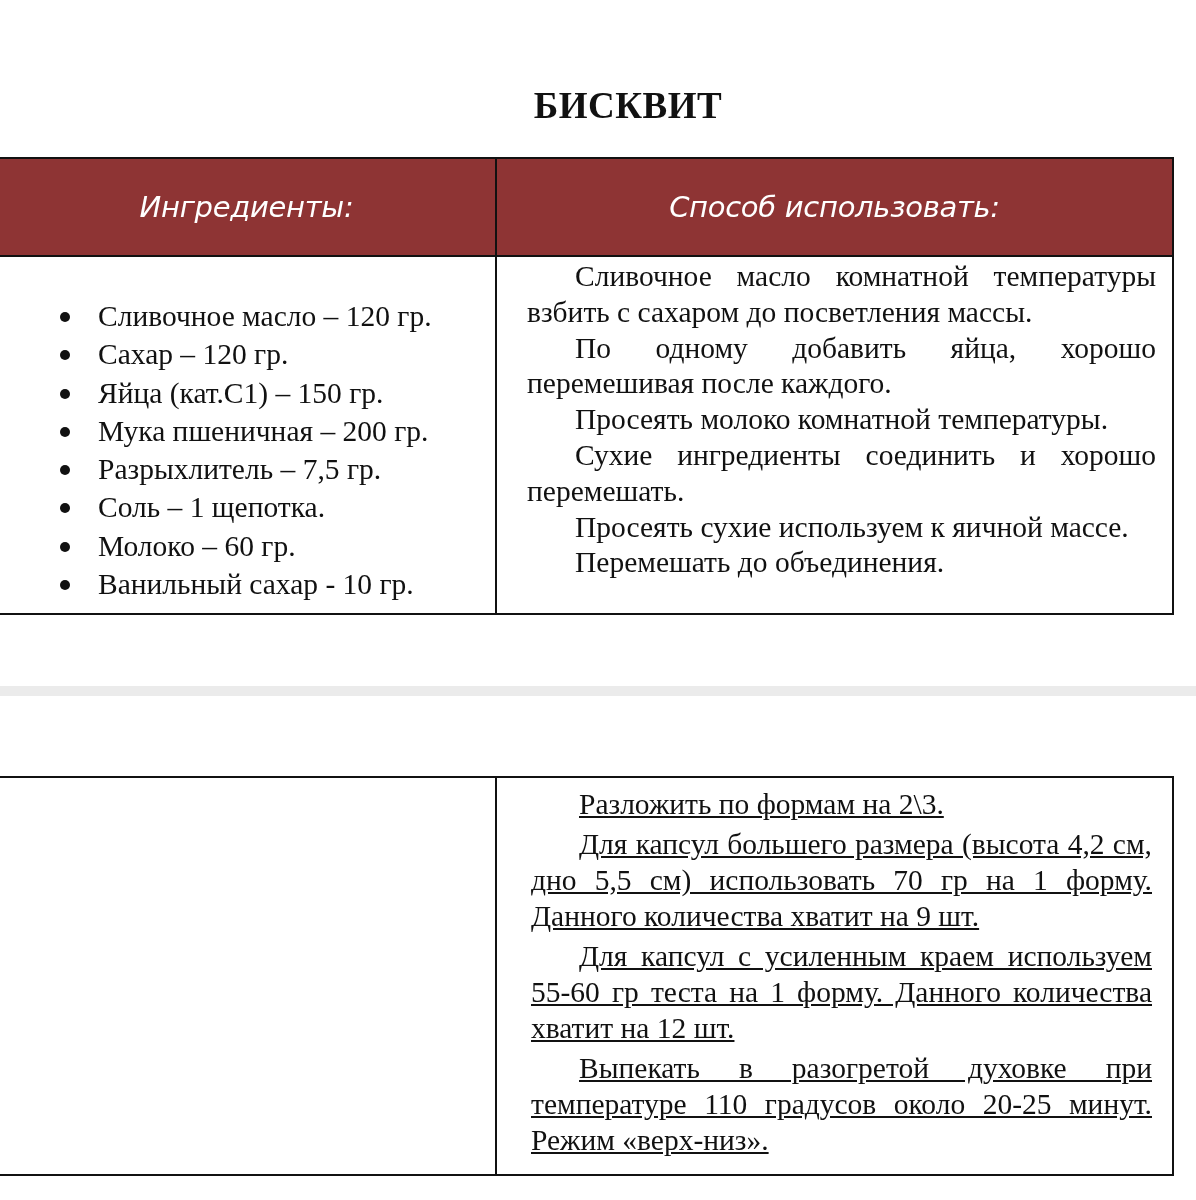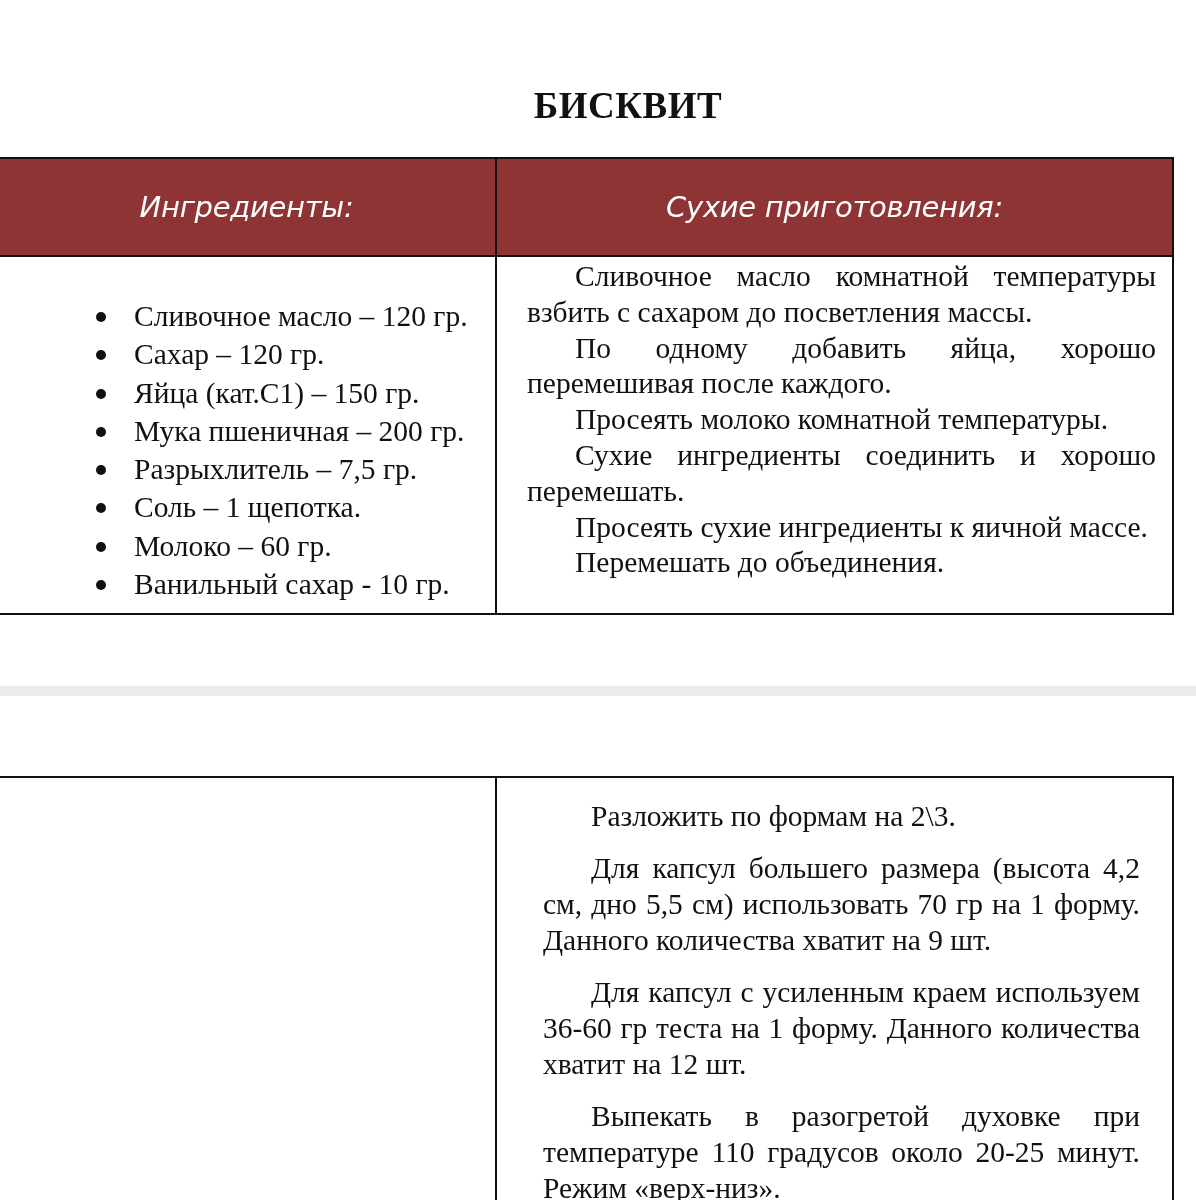--- a/index.html
+++ b/index.html
@@ -9,72 +9,72 @@
            font-weight:bold; font-size:37px; letter-spacing:0.5px; }
   table { position:absolute; border-collapse:collapse; table-layout:fixed; }
   td, th { border:2px solid #111; padding:0; vertical-align:top; }
   .t1 { top:157px; left:-4px; width:1178px; }
   .t2 { top:776px; left:-4px; width:1178px; }
   .col1 { width:497px; }
   th { background:#8e3434; color:#fff; height:96px; font-family:"DejaVu Sans", sans-serif;
        font-style:italic; font-weight:normal; font-size:29px; vertical-align:middle; letter-spacing:-0.3px; }
   .ing { height:356px; vertical-align:top; }
   ul { margin:40px 0 0 0; padding:0 0 0 100px; list-style:none; font-size:29.5px; line-height:38.3px; }
-  ul li { position:relative;margin-left:36px; }
+  ul li { position:relative; }
   ul li::before { content:""; position:absolute; left:-38px; top:15px; width:10px; height:10px; border-radius:50%; background:#111; }
   .steps { padding:2px 16px 0 30px; font-size:29.5px; line-height:35.8px; text-align:justify; }
   .steps p { margin:0; text-indent:48px; }
   .steps2 { padding:4px 16px 0 30px; font-size:29.5px; line-height:36px; text-align:justify; }
-  .steps2 p { margin:16px; text-indent:48px; }
+  .steps2 p { margin:4px; text-indent:48px;text-decoration:underline; }
   .gap { position:absolute; top:686px; left:0; width:1196px; height:10px; background:#ebebeb; }
   .t2 td { height:392px; }
 </style>
 </head>
 <body>
 
 <div class="title">БИСКВИТ</div>
 
 <table class="t1">
   <tbody>
       <tr>
     <th class="col1">Ингредиенты:</th>
-    <th>Сухие приготовления:</th>
+    <th>Способ использовать:</th>
   </tr>
   <tr>
     <td class="ing">
       <ul>
         <li>Сливочное масло – 120 гр.</li>
         <li>Сахар – 120 гр.</li>
         <li>Яйца (кат.С1) – 150 гр.</li>
         <li>Мука пшеничная – 200 гр.</li>
         <li>Разрыхлитель – 7,5 гр.</li>
         <li>Соль – 1 щепотка.</li>
         <li>Молоко – 60 гр.</li>
         <li>Ванильный сахар - 10 гр.</li>
       </ul>
     </td>
     <td class="steps">
       <p>Сливочное масло комнатной температуры взбить с сахаром до посветления массы.</p>
       <p>По одному добавить яйца, хорошо перемешивая после каждого.</p>
       <p>Просеять молоко комнатной температуры.</p>
       <p>Сухие ингредиенты соединить и хорошо перемешать.</p>
-      <p>Просеять сухие ингредиенты к яичной массе.</p>
+      <p>Просеять сухие используем к яичной массе.</p>
       <p>Перемешать до объединения.</p>
     </td>
   </tr>
 </tbody>
   </table>
 
 <div class="gap"></div>
 
 <table class="t2">
   <tbody>
       <tr>
     <td class="col1"></td>
     <td class="steps2">
       <p>Разложить по формам на 2\3.</p>
       <p>Для капсул большего размера (высота 4,2 см, дно 5,5 см) использовать 70 гр на 1 форму. Данного количества хватит на 9 шт.</p>
-      <p>Для капсул с усиленным краем используем 36-60 гр теста на 1 форму. Данного количества хватит на 12 шт.</p>
+      <p>Для капсул с усиленным краем используем 55-60 гр теста на 1 форму. Данного количества хватит на 12 шт.</p>
       <p>Выпекать в разогретой духовке при температуре 110 градусов около 20-25 минут. Режим «верх-низ».</p>
     </td>
   </tr>
 </tbody>
   </table>
 
 </body></html>

